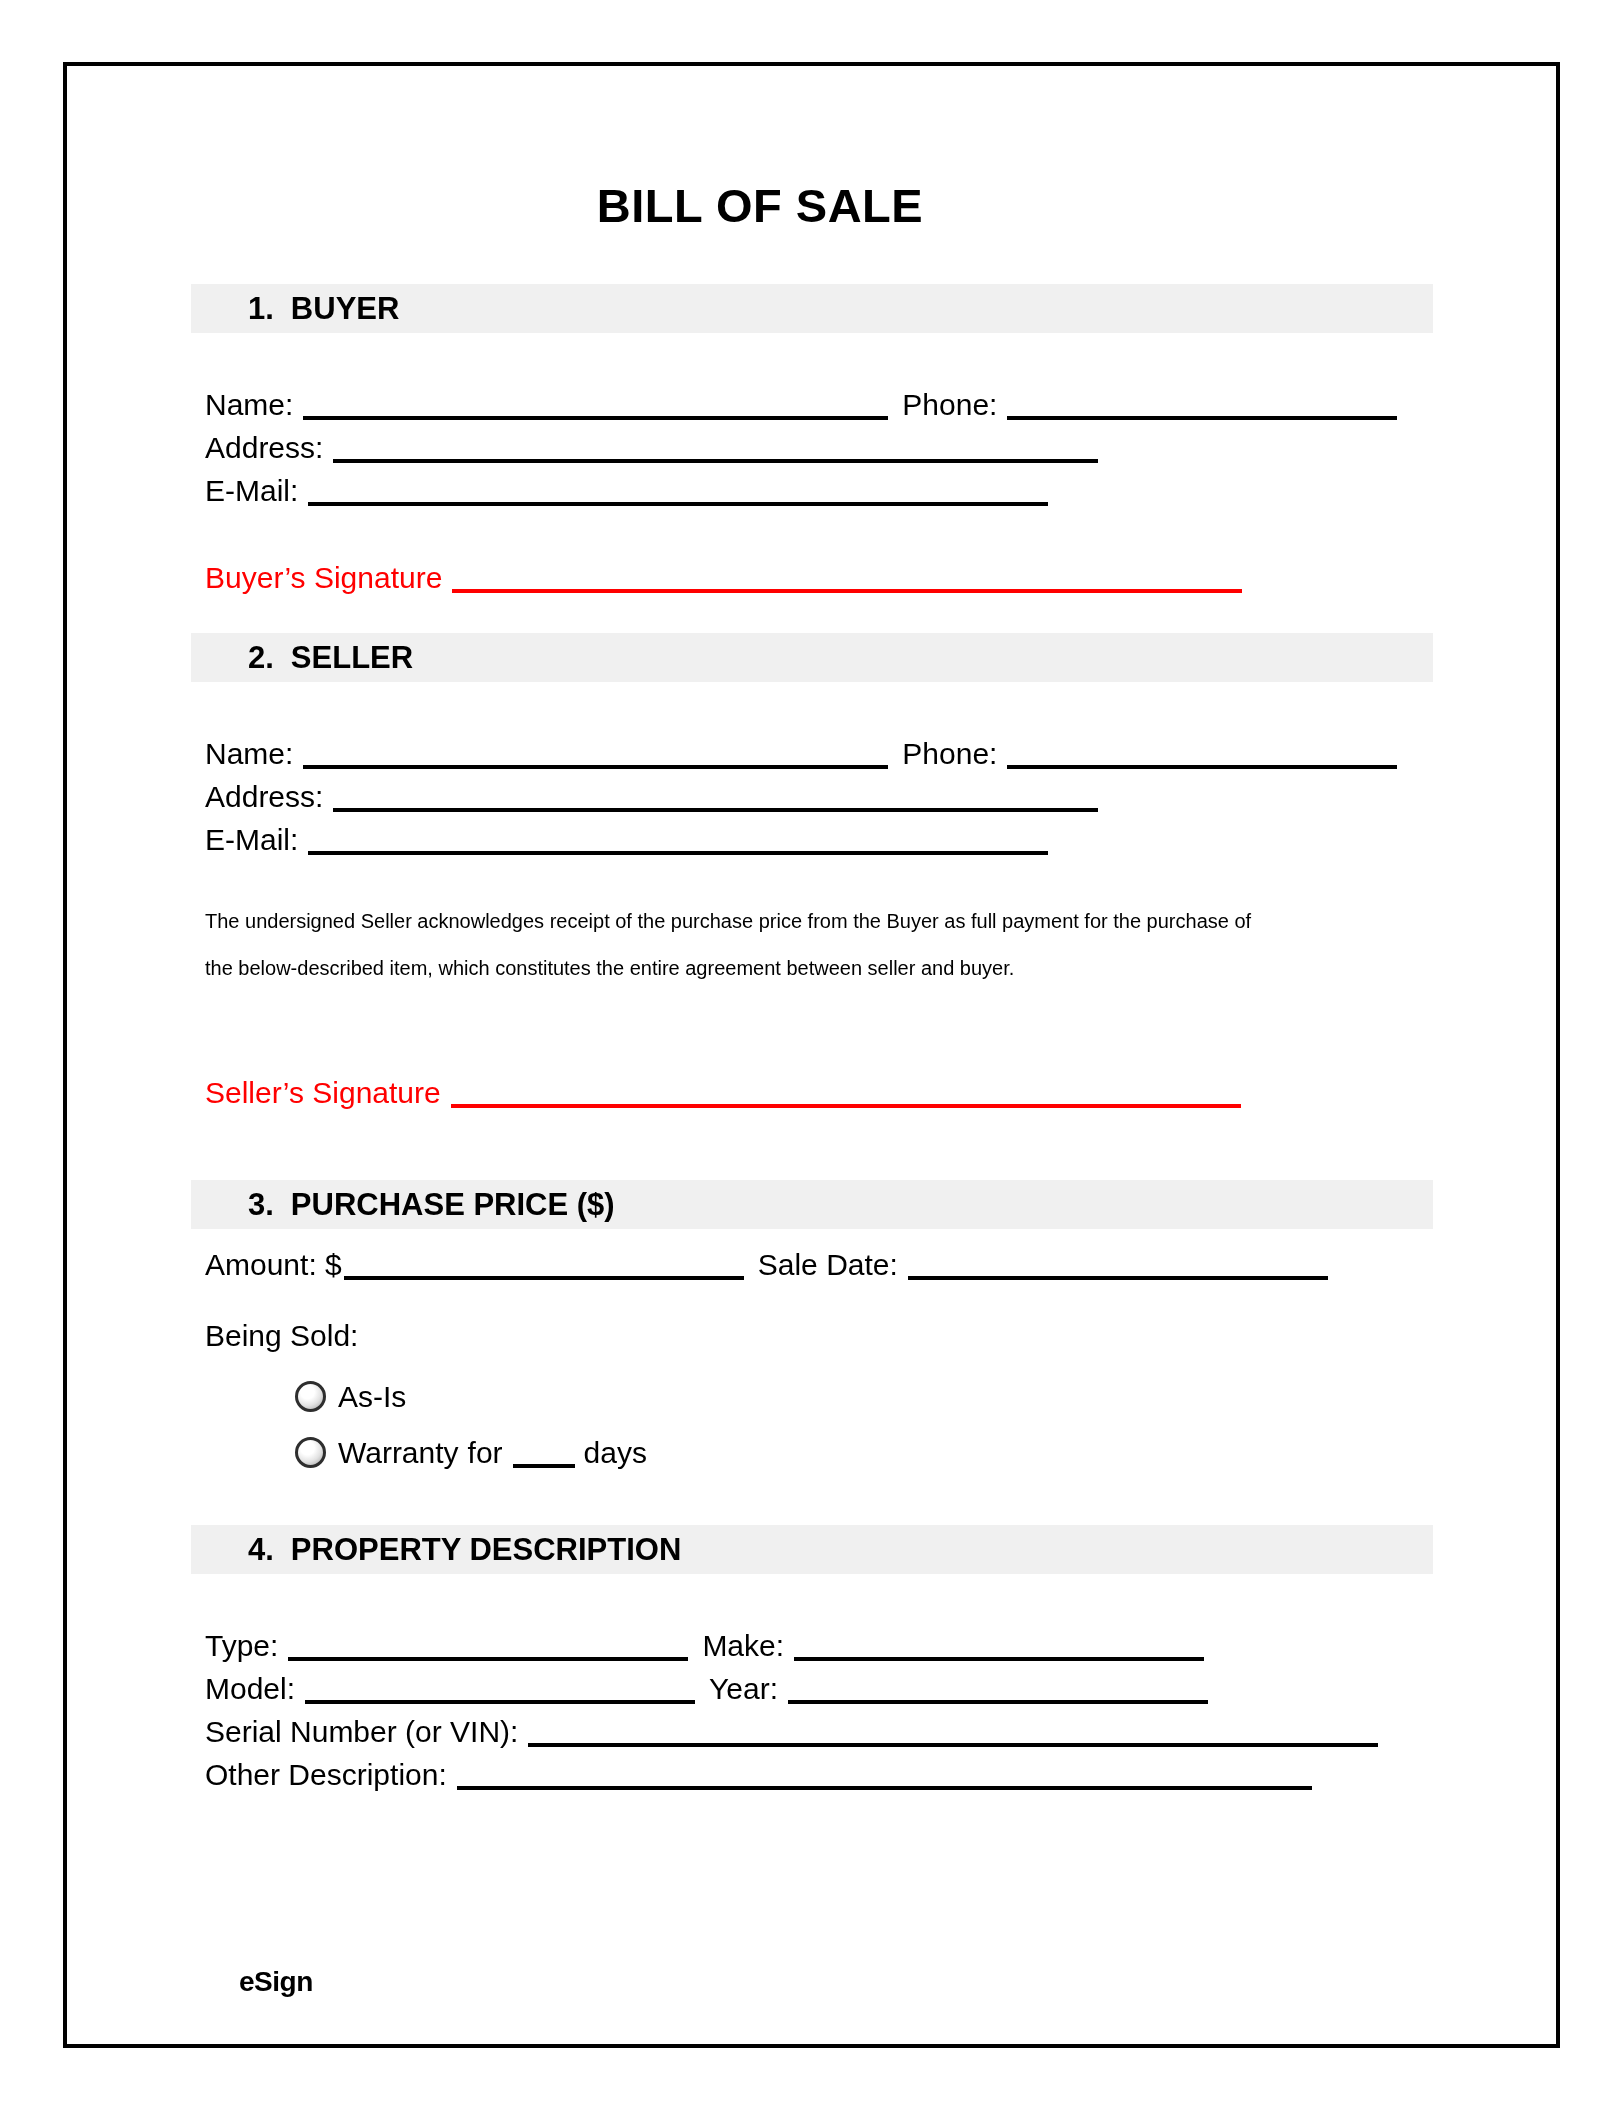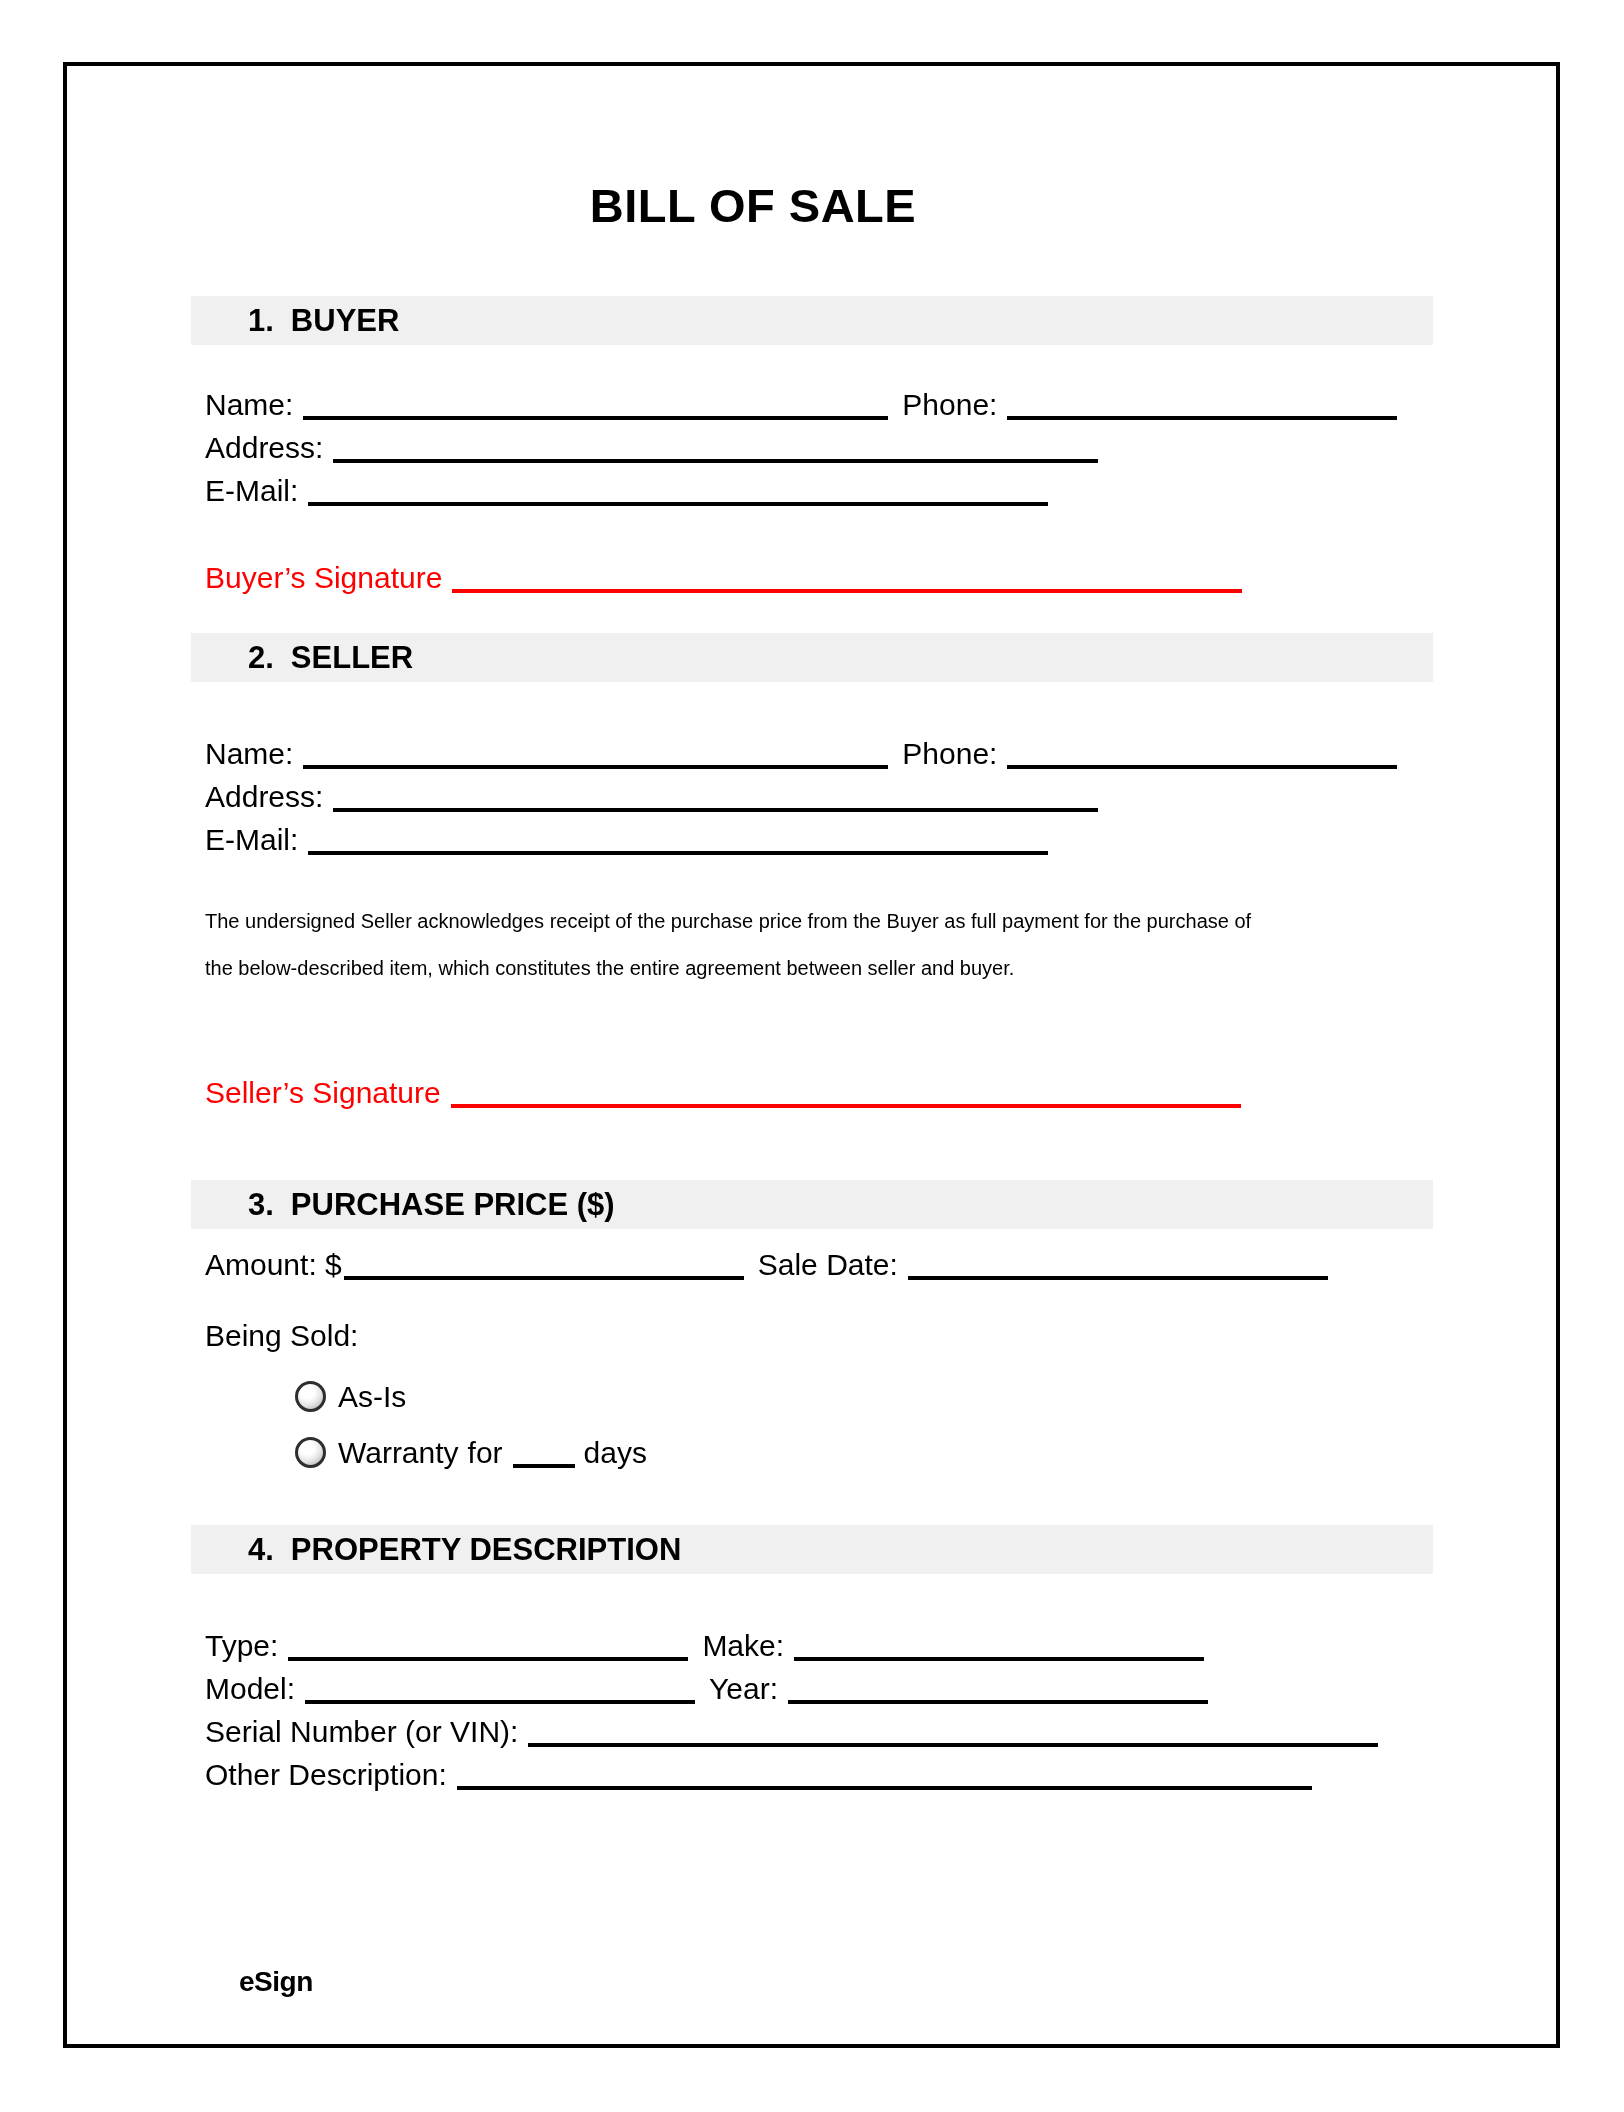--- a/index.html
+++ b/index.html
@@ -10,21 +10,21 @@
     color:#000000;
     position:relative;
     overflow:hidden;
   }
   .frame {
     position:absolute; left:63px; top:62px;
     width:1489px; height:1978px;
     border:4px solid #000000;
   }
   .doc-title {
-    position:absolute; left:5px; top:180px; width:1496px;
+    position:absolute; left:12px; top:180px; width:1496px;
     text-align:center;
     font-size:47px; font-weight:bold; line-height:52px;
     letter-spacing:0.5px;
   }
   .band {
     position:absolute; left:191px; width:1242px; height:49px;
     background:#f0f0f0;
     font-size:31px; font-weight:bold; line-height:49px;
     padding-left:57px; box-sizing:border-box;
     white-space:nowrap;
@@ -75,21 +75,21 @@
     letter-spacing:-0.5px;
   }
 </style>
 </head>
 <body>
 
 <div class="frame"></div>
 
 <div class="doc-title">BILL OF SALE</div>
 
-<div class="band" style="top:296px;">
+<div class="band" style="top:284px;">
   <span>1.</span><span class="head">BUYER</span>
 </div>
 
 <div class="row" style="top:383px;">
   <span>Name:</span><span class="blank" style="width:585px;"></span><span class="lbl2">Phone:</span><span class="blank" style="width:390px;"></span>
 </div>
 <div class="row" style="top:426px;">
   <span>Address:</span><span class="blank" style="width:765px;"></span>
 </div>
 <div class="row" style="top:469px;">

